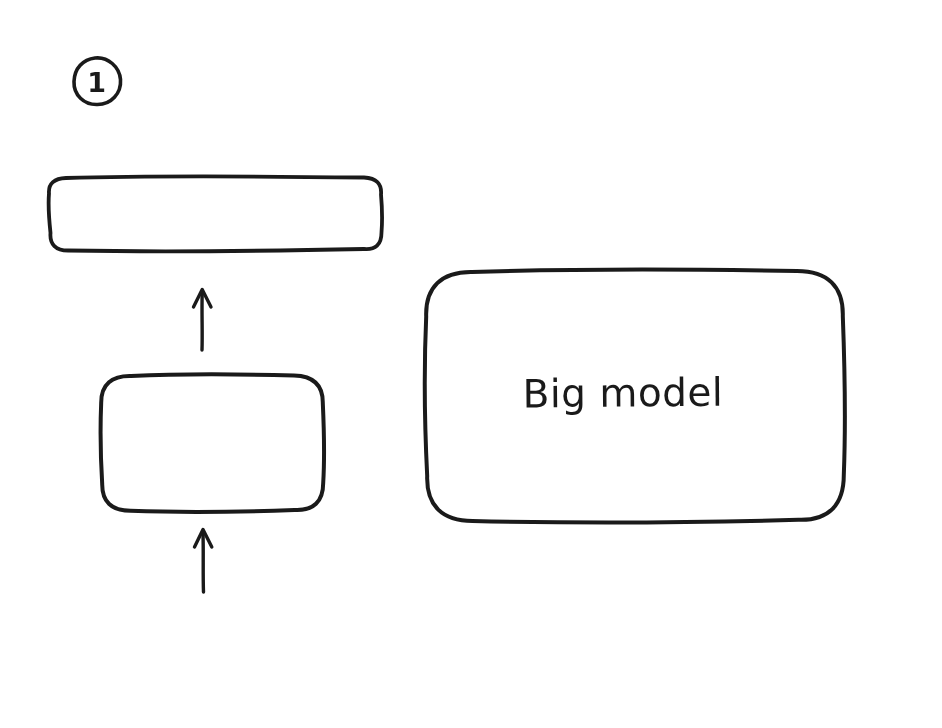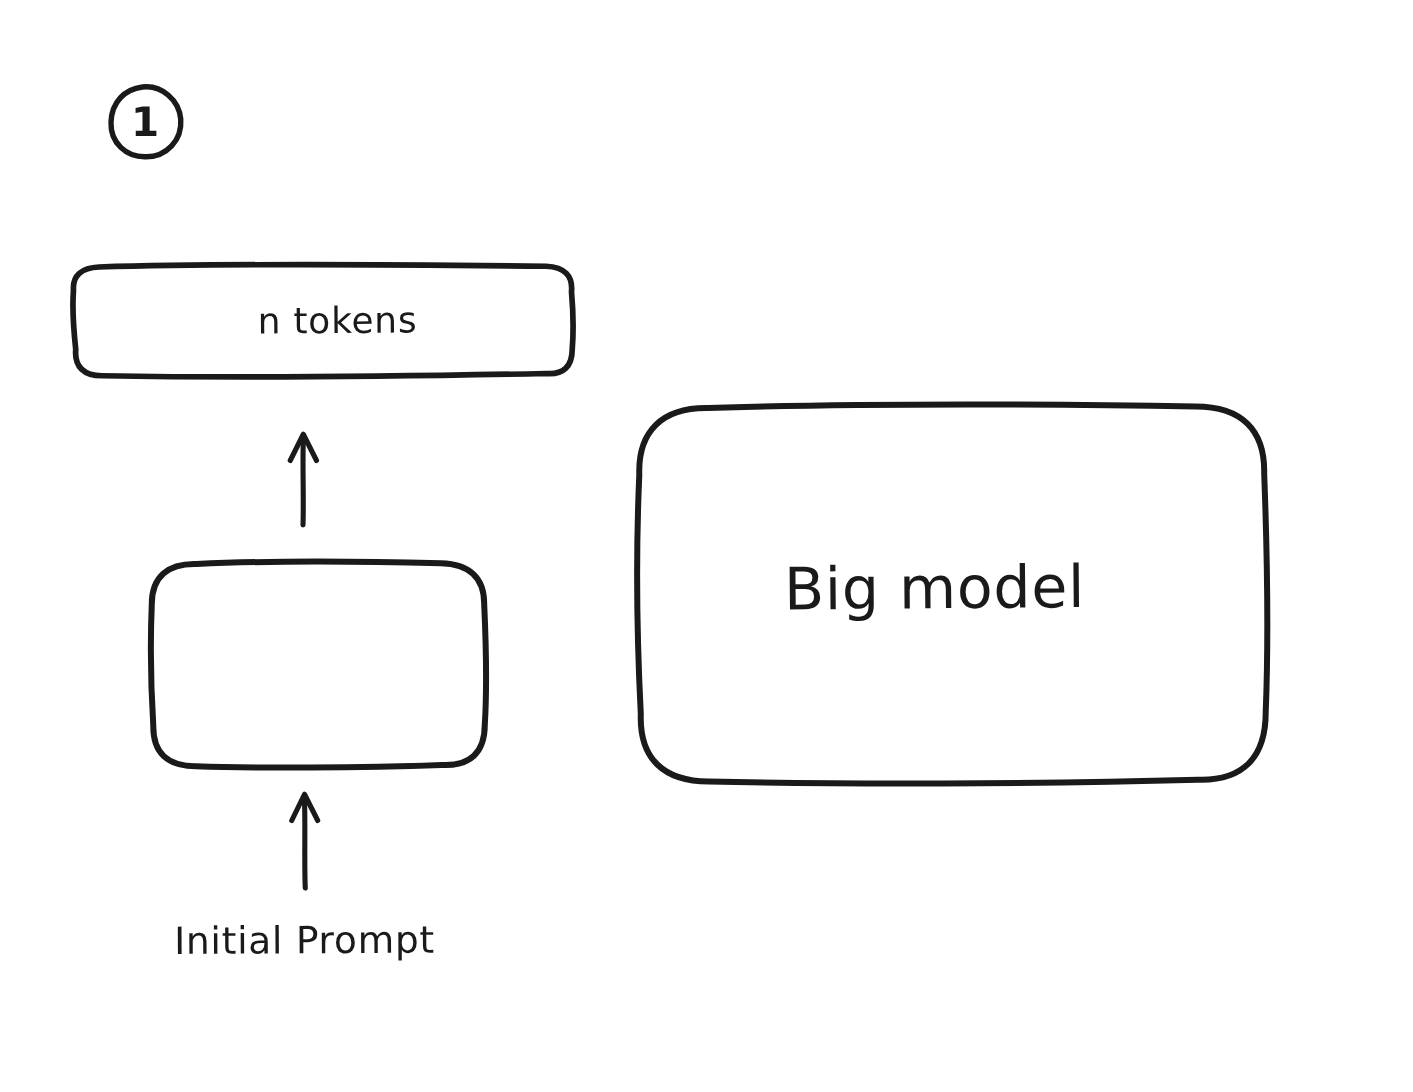--- a/index.html
+++ b/index.html
@@ -84,20 +84,18 @@
     </g>
 
     <g stroke="var(--ink)" stroke-width="3.4" stroke-linecap="round" stroke-linejoin="round">
       <path d="M 203.5 592 C 202.8 574, 203.6 553, 203 533"></path>
       <path d="M 194.5 547 L 203 529.5 L 211.8 547"></path>
     </g>
   </svg>
 
   <div class="label label-badge">1</div>
 
-  <div class="label label-tokens">n tokens</div>
 
 
   <div class="label label-big">Big model</div>
 
-  <div class="label label-prompt">Initial Prompt</div>
 
 </div>
 
 </body></html>

